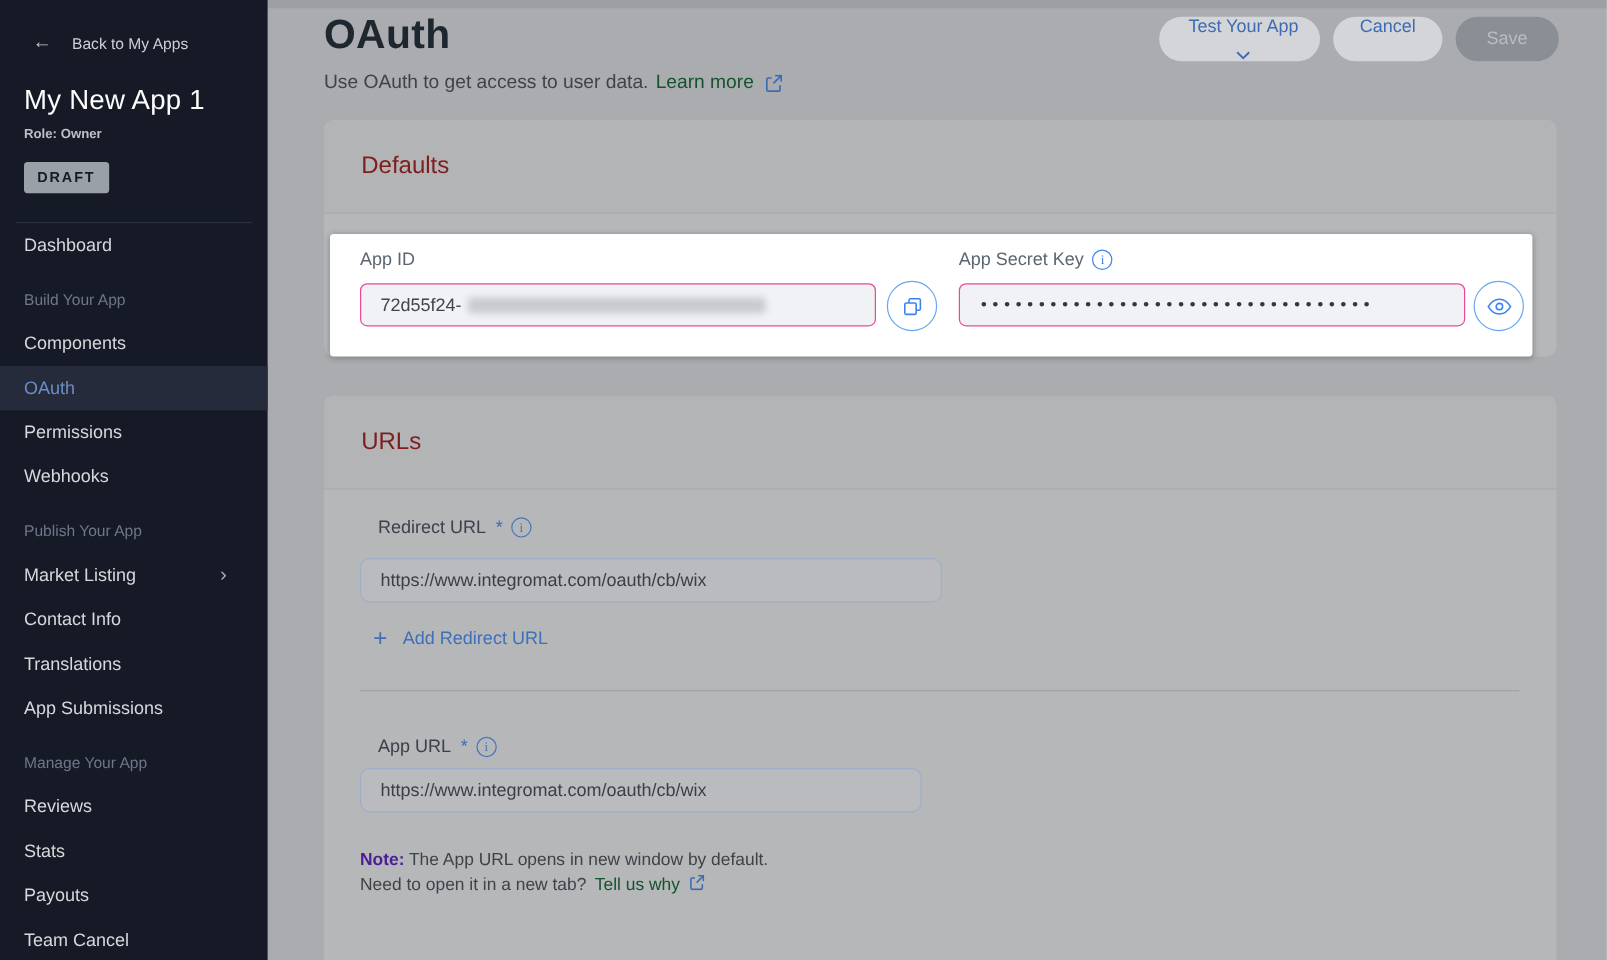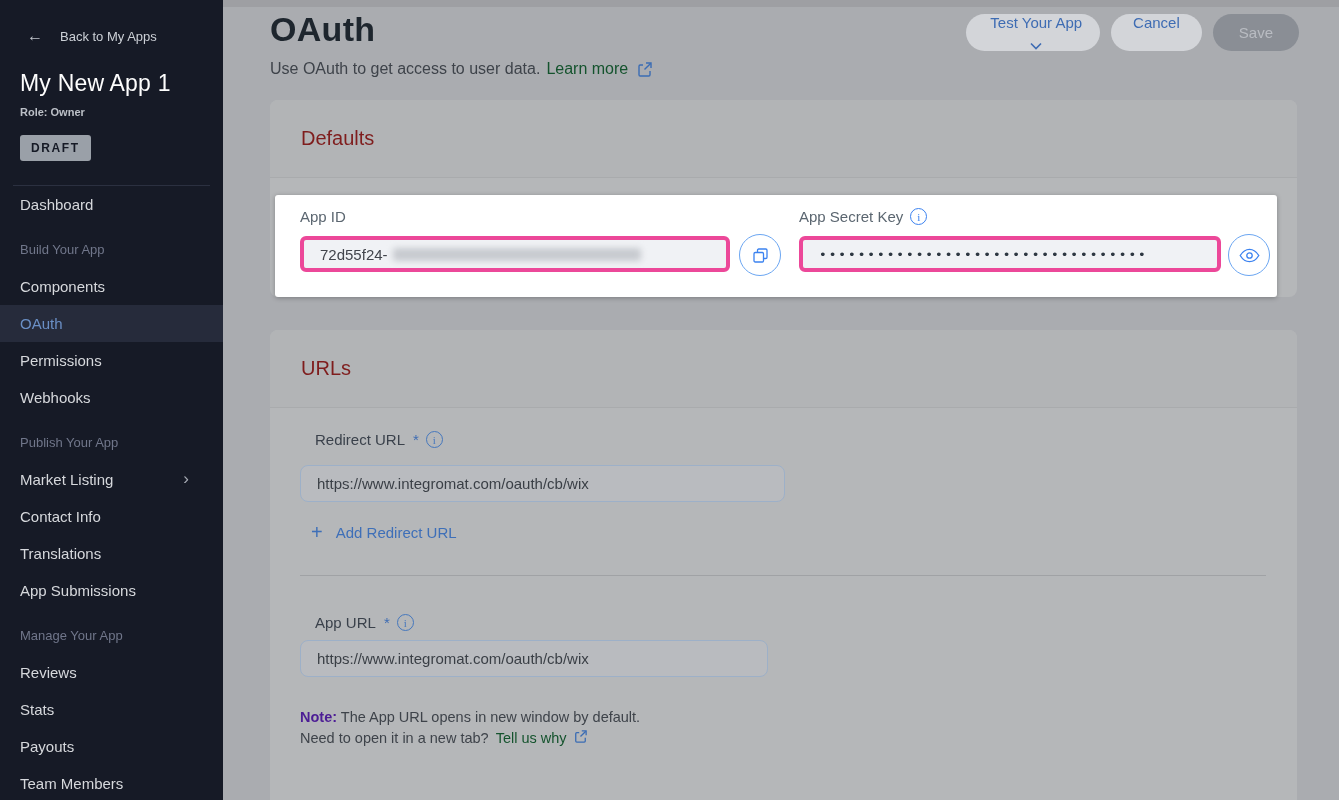--- a/index.html
+++ b/index.html
@@ -39,21 +39,21 @@
   .card { position:absolute; left:47px; width:1027px; border-radius:8px; background:#b5b7b9; overflow:hidden; }
   .card-defaults { top:100px; height:197px; }
   .card-urls { top:330px; height:470px; border-bottom-left-radius:0; border-bottom-right-radius:0; }
   .card-head { height:78px; background:#b2b4b6; border-bottom:1px solid #a9abad; display:flex; align-items:center; padding-left:31px; font-size:20px; color:#7f1d1d; }
 
   
   .spotlight { position:absolute; left:52px; top:195px; width:1002px; height:102px; background:#ffffff; border-radius:3px; box-shadow:0 1px 5px rgba(0,0,0,.28); z-index:3; }
   .spot-label { position:absolute; top:13px; font-size:15px; color:#5b6670; display:flex; align-items:center; gap:7px; }
   .lbl-appid { left:25px; }
   .lbl-secret { left:524px; }
-  .field { position:absolute; top:41px; height:36px; border-radius:6px; background:#f0f2f5; border:4px solid #ec4899; font-size:15px; color:#42454c; display:flex; align-items:center; padding:0 16px; }
+  .field { position:absolute; top:41px; height:36px; border-radius:6px; background:#f0f2f5; border:1px solid #ec4899; font-size:15px; color:#42454c; display:flex; align-items:center; padding:0 16px; }
   .field-appid { left:25px; width:430px; }
   .field-secret { left:524px; width:422px; letter-spacing:2px; font-size:13px; color:#2e3842; font-family:"DejaVu Sans",sans-serif; }
   .redact { display:inline-block; width:248px; height:13px; margin-left:5px; border-radius:3px; background:#c7cacf; filter:blur(3px); }
   .round-btn { position:absolute; top:39px; width:42px; height:42px; border-radius:50%; background:#fff; border:1px solid #6ba6f2; display:flex; align-items:center; justify-content:center; cursor:pointer; color:#3b82f0; }
   .btn-copy { left:464px; }
   .btn-eye { left:953px; }
   .info-icon { display:inline-flex; align-items:center; justify-content:center; width:17px; height:17px; border:1.4px solid currentColor; border-radius:50%; font-size:11px; font-style:normal; color:#3b82f0; font-family:"Liberation Serif",serif; }
   .dim-blue { color:#4577bd; }
 
   
@@ -142,21 +142,21 @@
 
         <div class="nav-item nav-link">
           <span>Stats</span>
         </div>
 
         <div class="nav-item nav-link">
           <span>Payouts</span>
         </div>
 
         <div class="nav-item nav-link">
-          <span>Team Members</span>
+          <span>Team Cancel</span>
         </div>
       </nav>
   </aside>
 
   <div class="main">
 
     <h1 class="page-title">OAuth</h1>
     <div class="subtitle-row">
       <span>Use OAuth to get access to user data.</span>
       <span class="link">Learn more</span>

